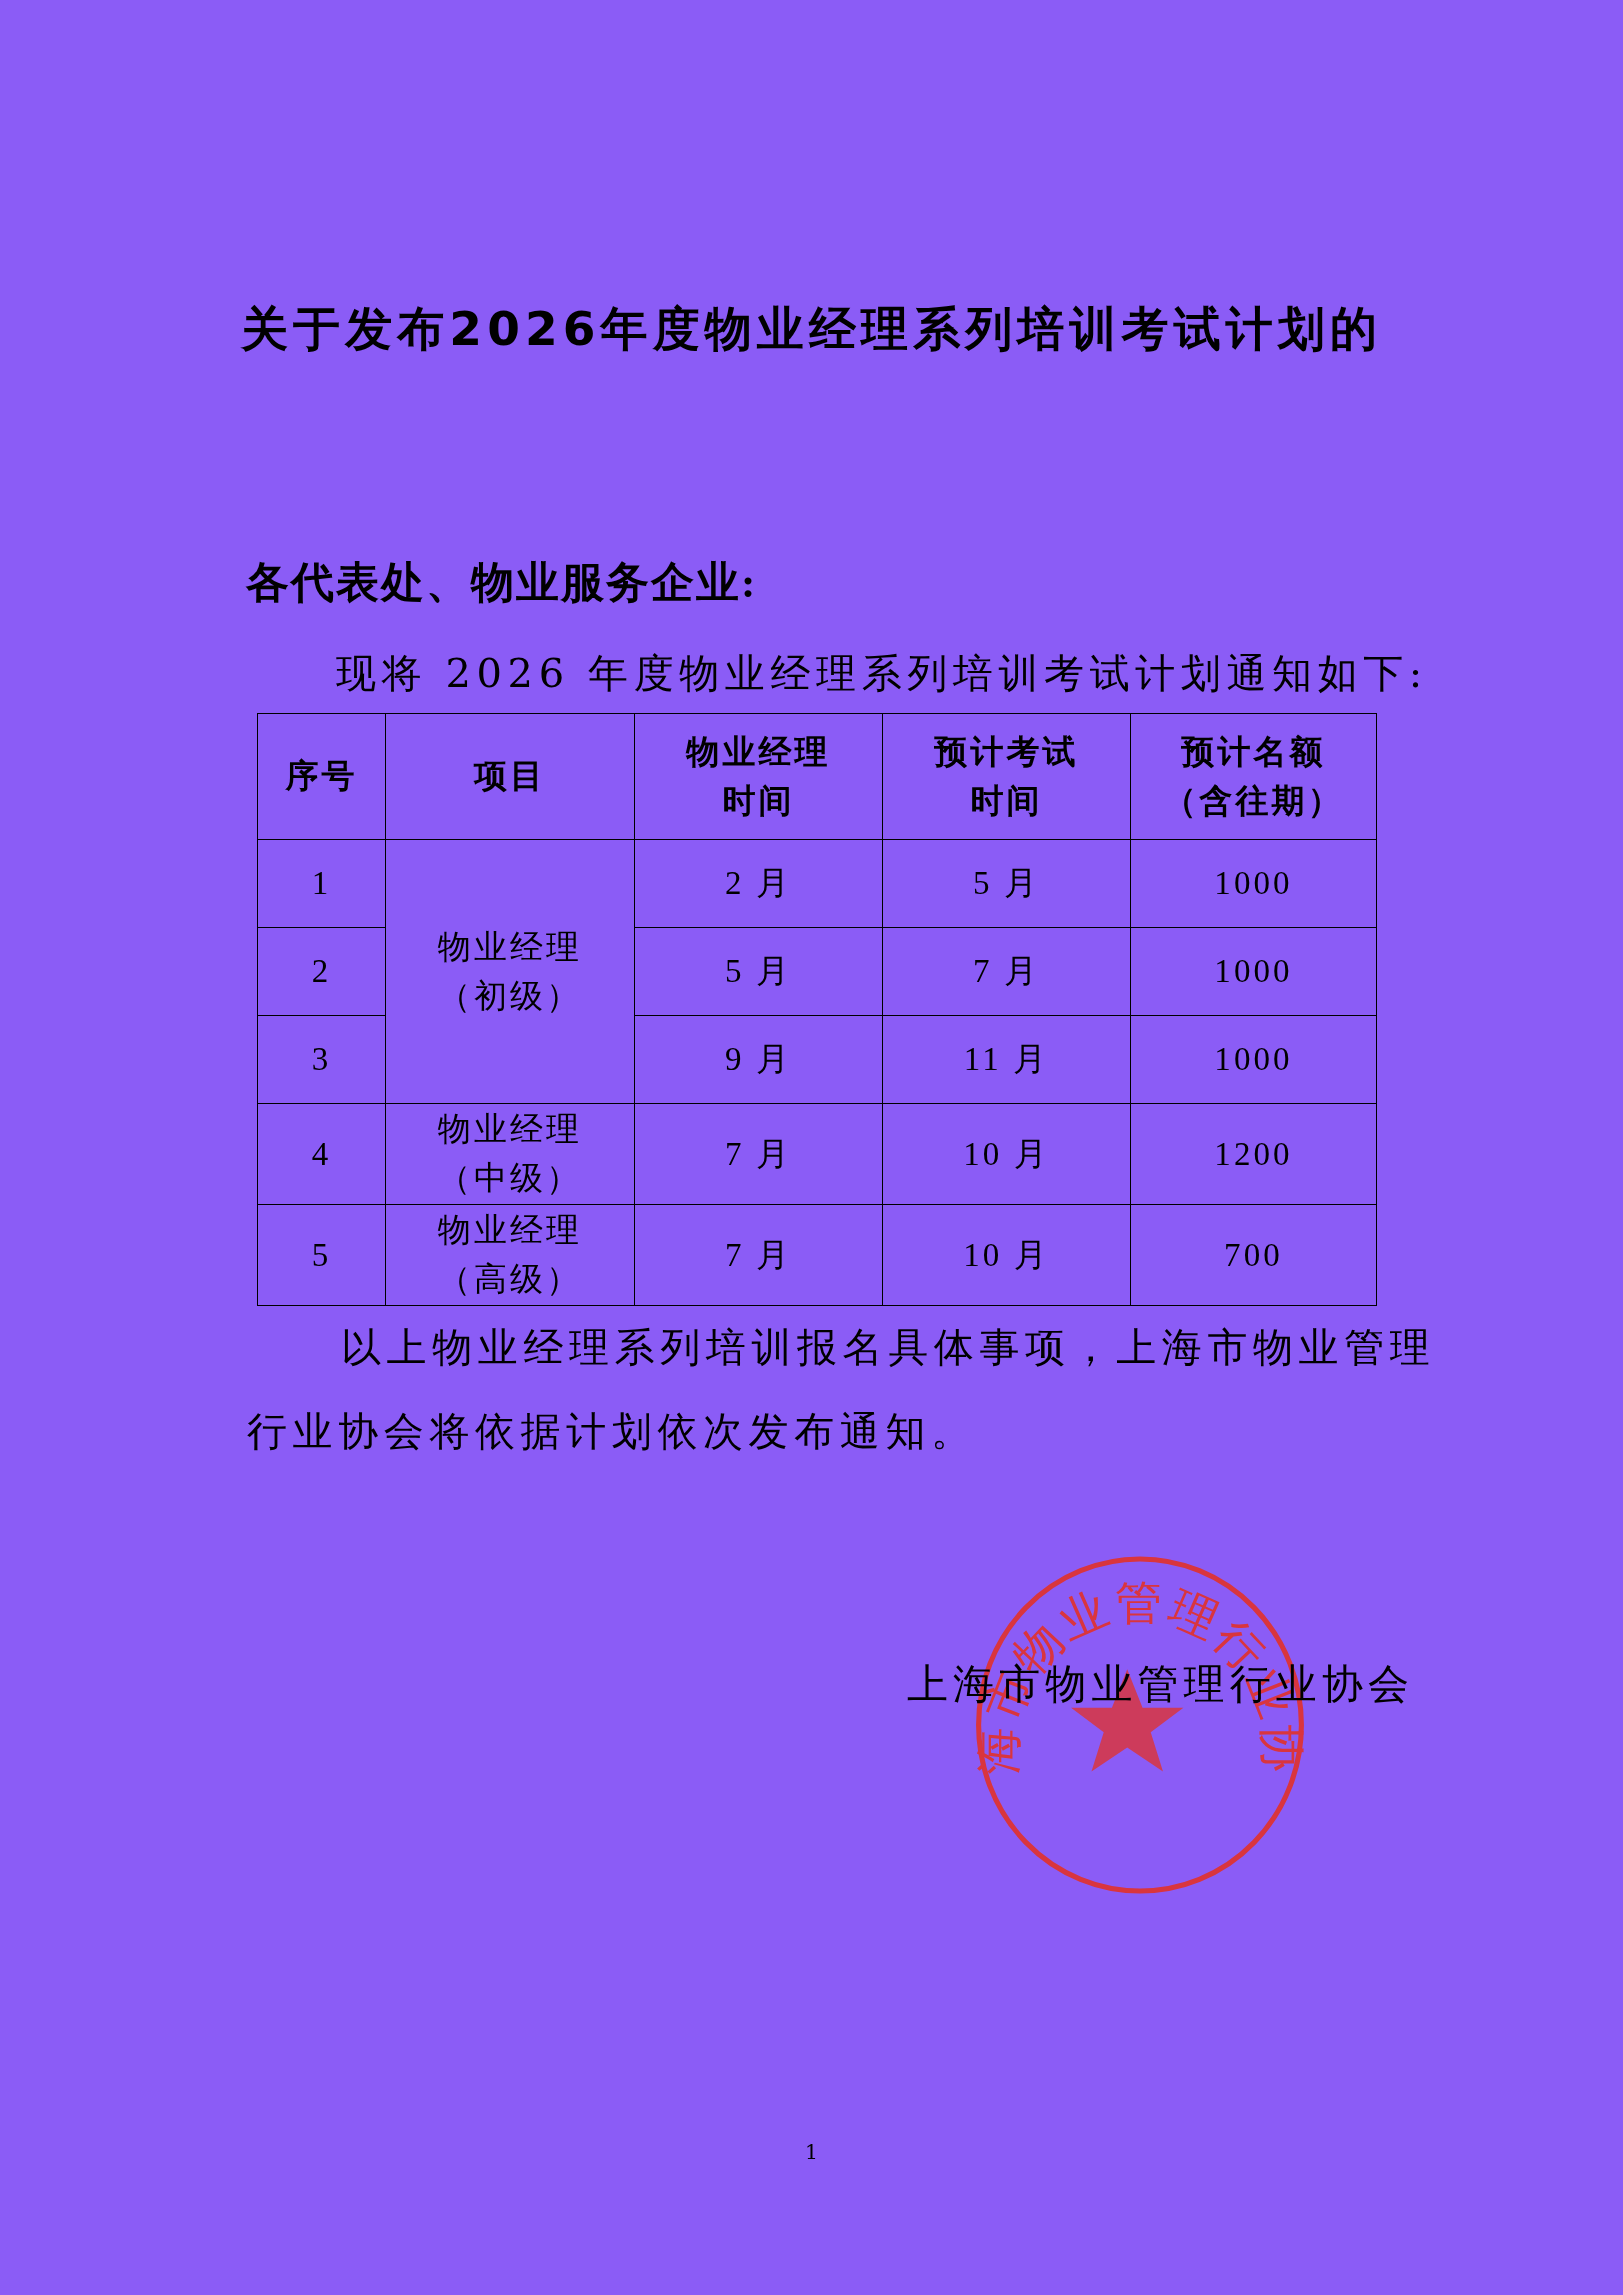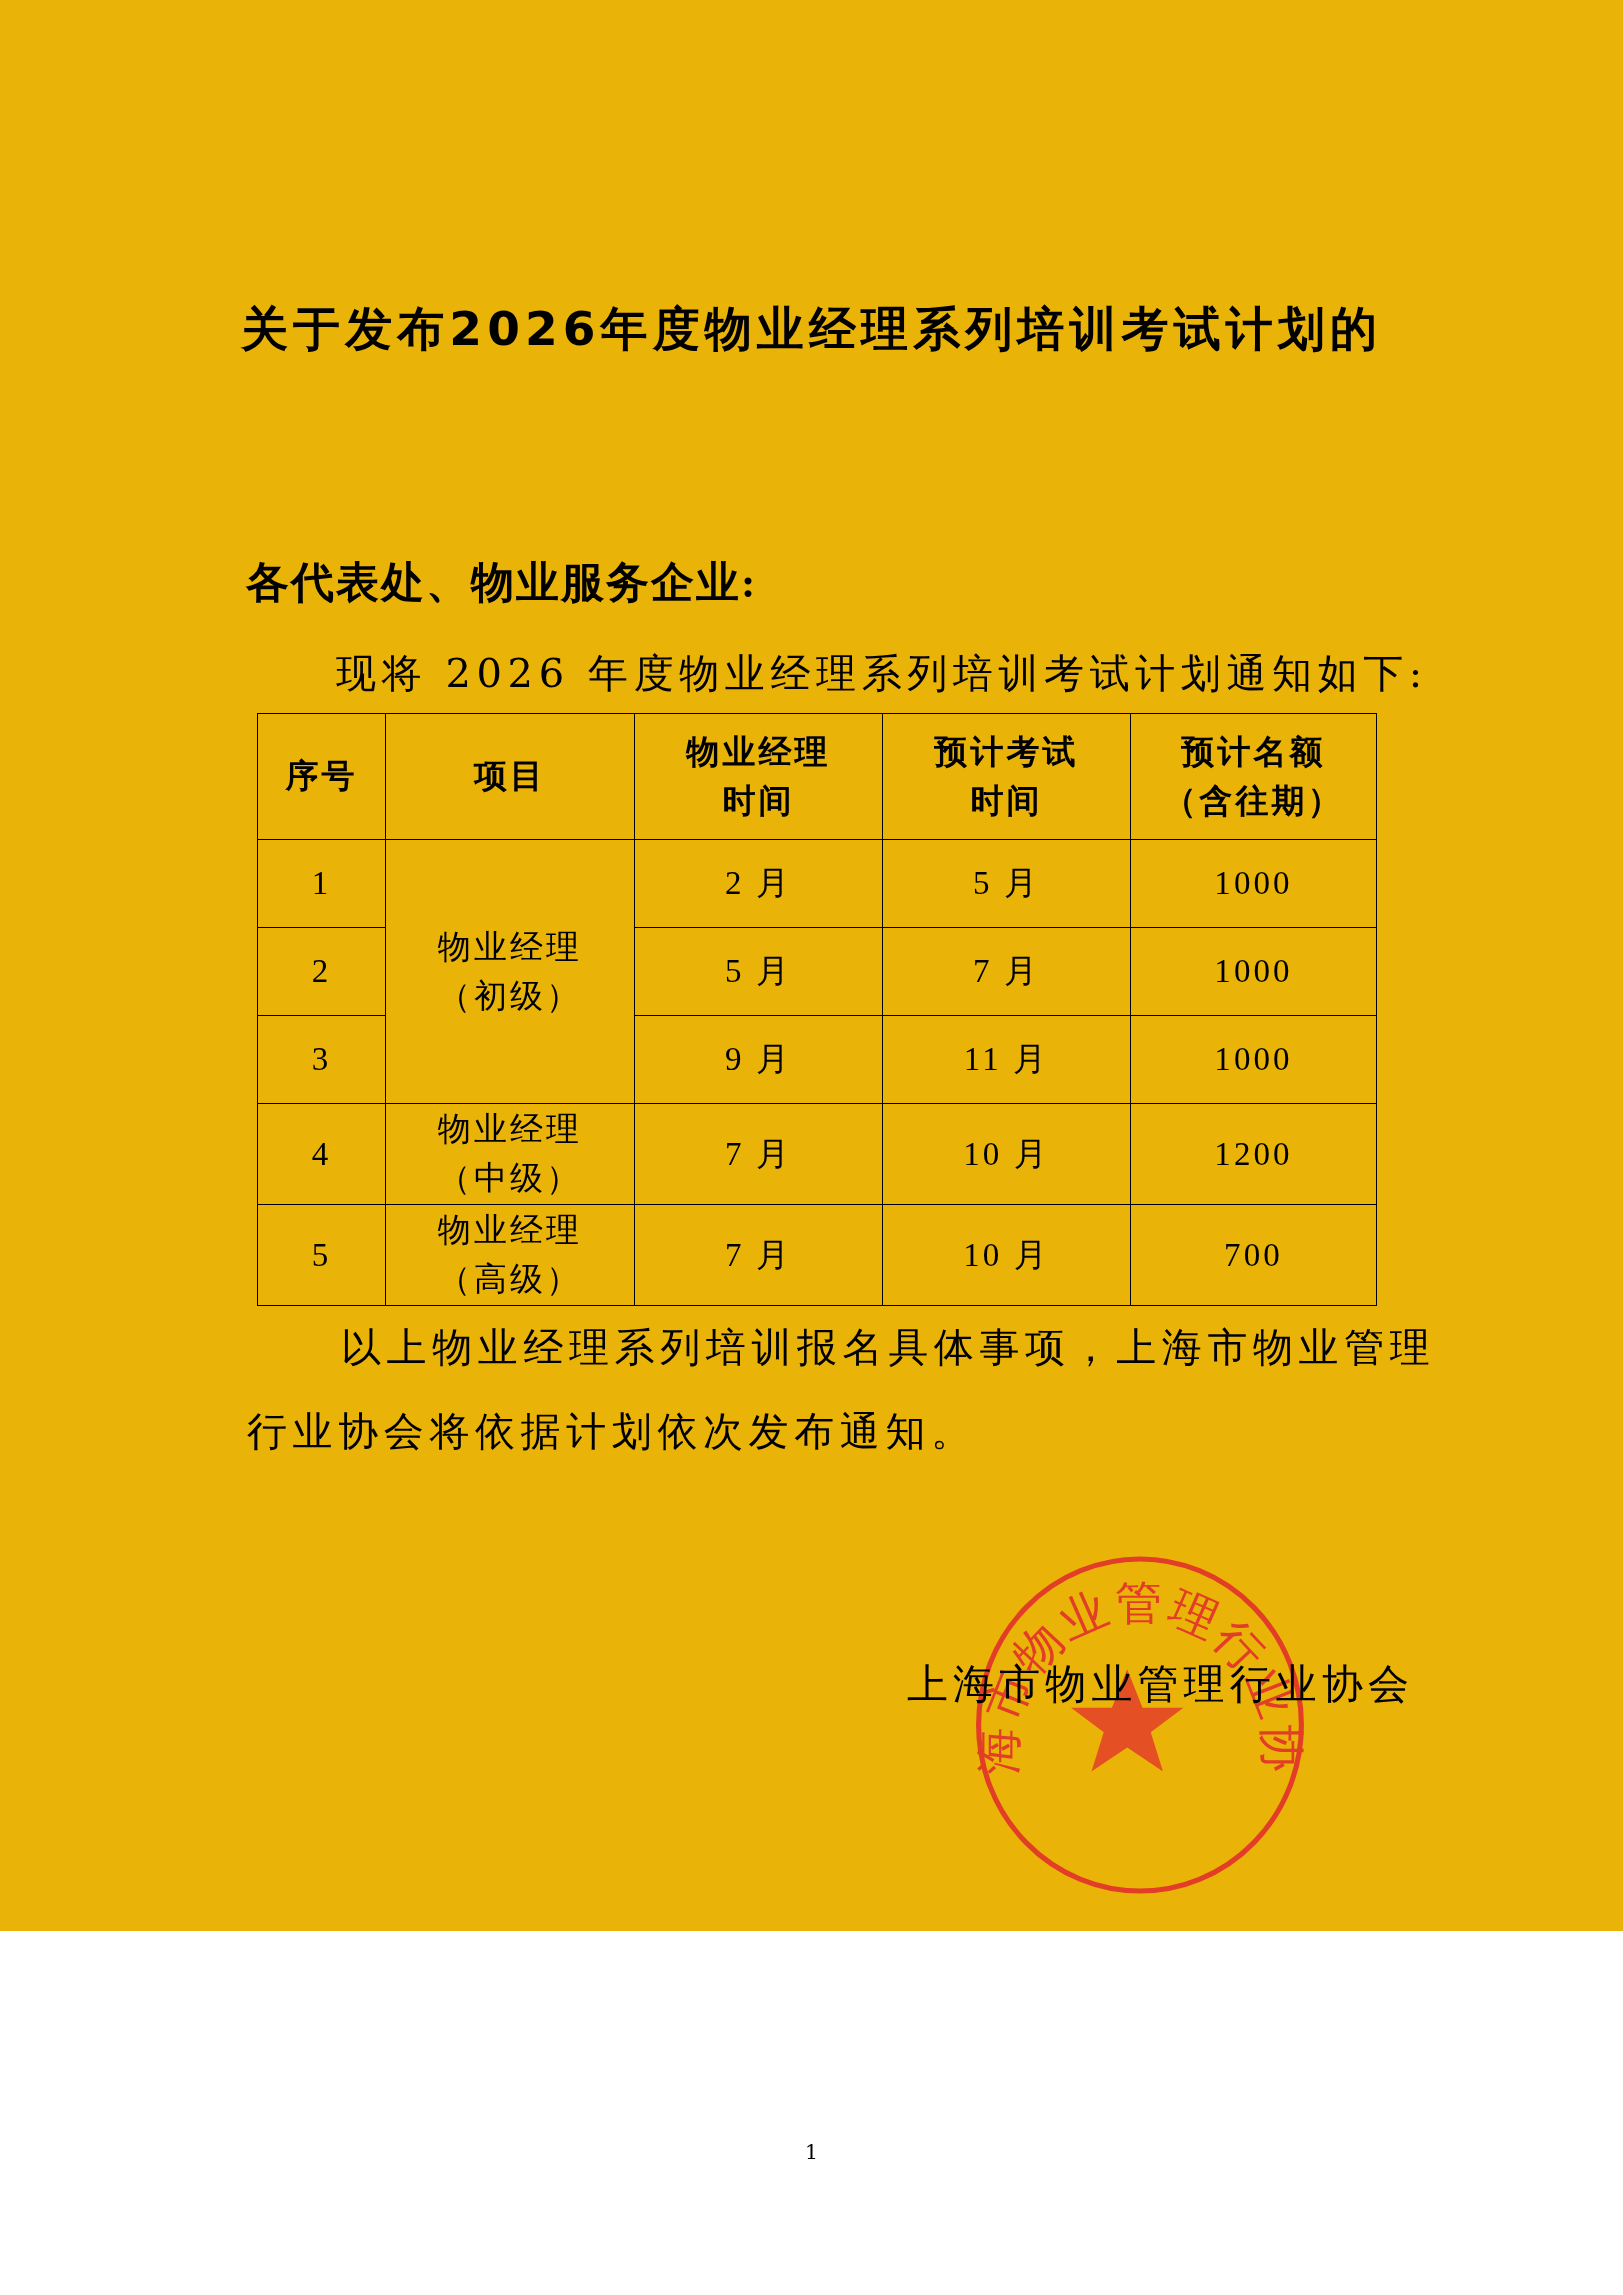--- a/index.html
+++ b/index.html
@@ -12,22 +12,22 @@
       height: 2295px;
       position: relative;
       overflow: hidden;
       color: #000000;
       font-family: "DejaVu Serif", "Liberation Serif", serif;
     }
     .page {
       position: absolute;
       left: 0; top: 0;
       width: 1623px;
-      height: 1931px;
-      background: #eab308;
+      height: 2295px;
+      background: #8b5cf6;
     }
     .title-line {
       position: absolute;
       left: 0;
       width: 1623px;
       text-align: center;
       font-family: "DejaVu Sans", "Liberation Sans", sans-serif;
       font-weight: bold;
       font-size: 47px;
       letter-spacing: 5.1px;

